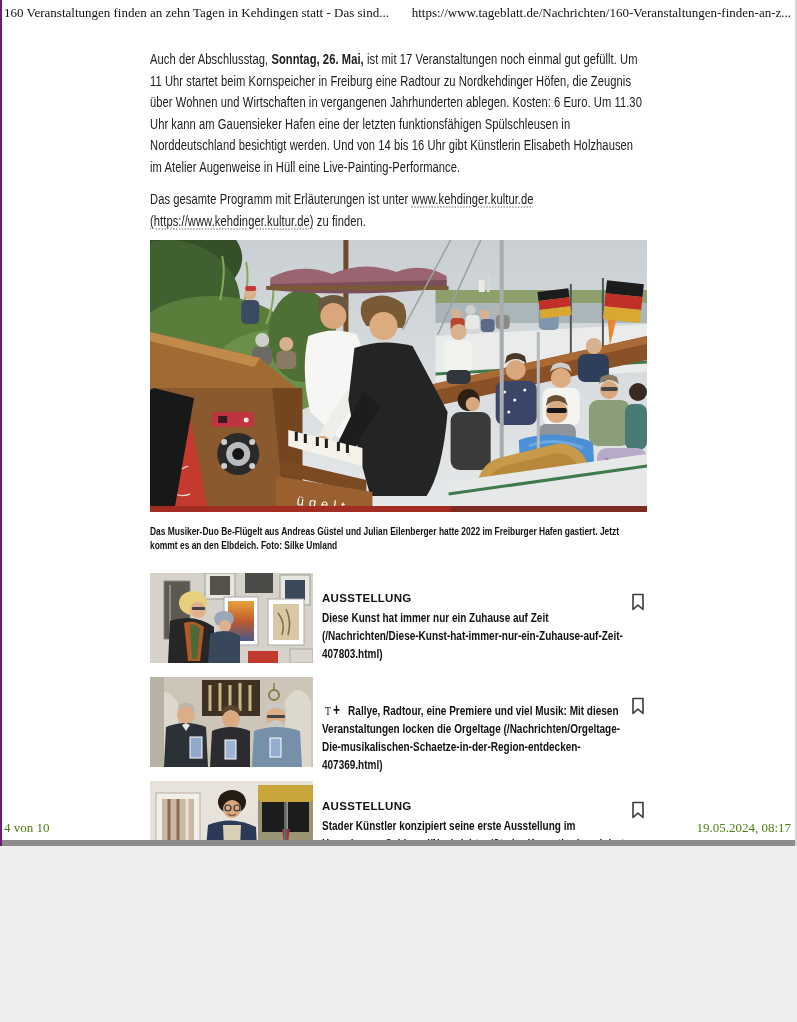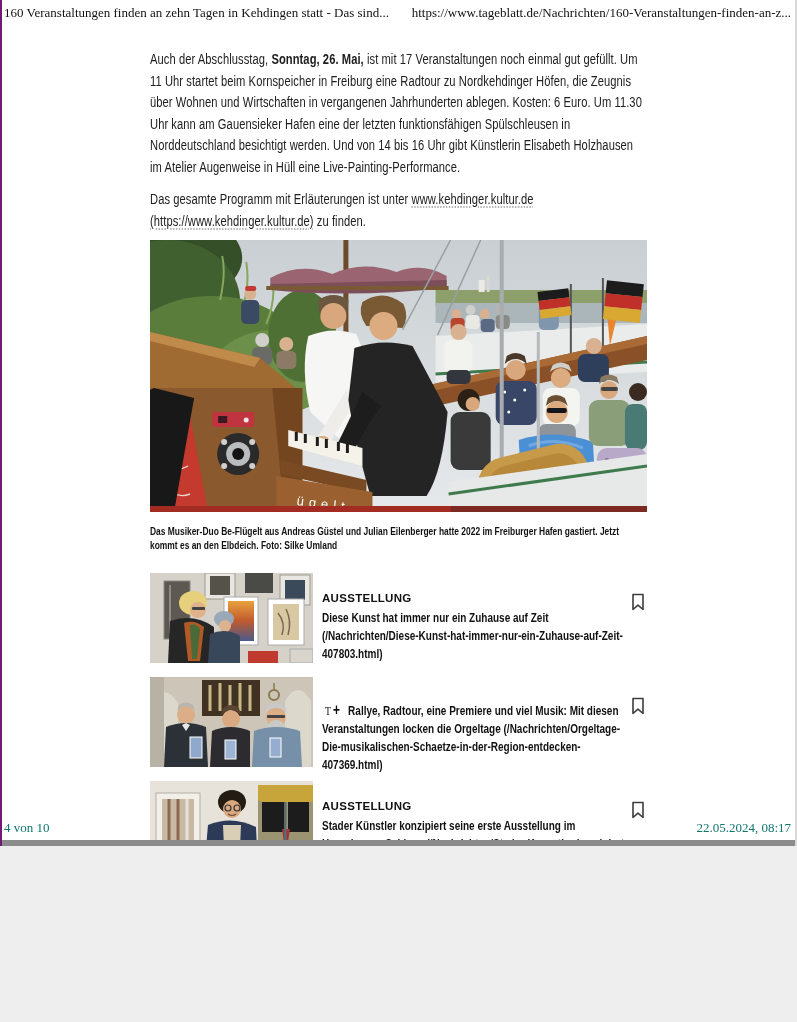--- a/index.html
+++ b/index.html
@@ -43,21 +43,21 @@
     overflow-wrap:break-word;word-break:break-word;
   }
   .badge{display:inline-block;padding-left:4px;margin-right:11px;white-space:nowrap;}
   .badge .bt{font-family:"Liberation Serif",serif;font-size:13px;font-weight:normal;}
   .badge .bp{font-weight:bold;font-size:16px;margin-left:3px;}
   .bookmark{position:absolute;right:2px;top:20px;width:14px;height:18px;cursor:pointer;line-height:0;}
   .scroll-top{position:absolute;left:712px;top:942px;width:22px;height:13px;cursor:pointer;line-height:0;}
   .print-footer{
     position:absolute;bottom:10px;left:2px;right:4px;
     display:flex;justify-content:space-between;
-    font-family:"Liberation Serif",serif;font-size:13px;color:#0f766e;
+    font-family:"Liberation Serif",serif;font-size:13px;color:#4d7c0f;
   }
   .bottom-bar{position:absolute;bottom:0;left:-2px;right:-2px;height:6px;background:#8c8c8c;}
 </style>
 </head>
 <body>
 
 <div class="page">
 
   <div class="print-header">
     <span class="ph-title">160 Veranstaltungen finden an zehn Tagen in Kehdingen statt - Das sind...</span>
@@ -364,18 +364,18 @@
   </div>
 
   <div class="scroll-top">
     <svg width="22" height="13" viewBox="0 0 22 13">
       <path d="M3 10 L11 2.5 L19 10" fill="none" stroke="#1c1c1c" stroke-width="2.2" stroke-linecap="round" stroke-linejoin="round"></path>
     </svg>
   </div>
 
   <div class="print-footer">
     <span>4 von 10</span>
-    <span>22.05.2024, 08:17</span>
+    <span>19.05.2024, 08:17</span>
   </div>
 
   <div class="bottom-bar"></div>
 
 </div>
 
 </body></html>

